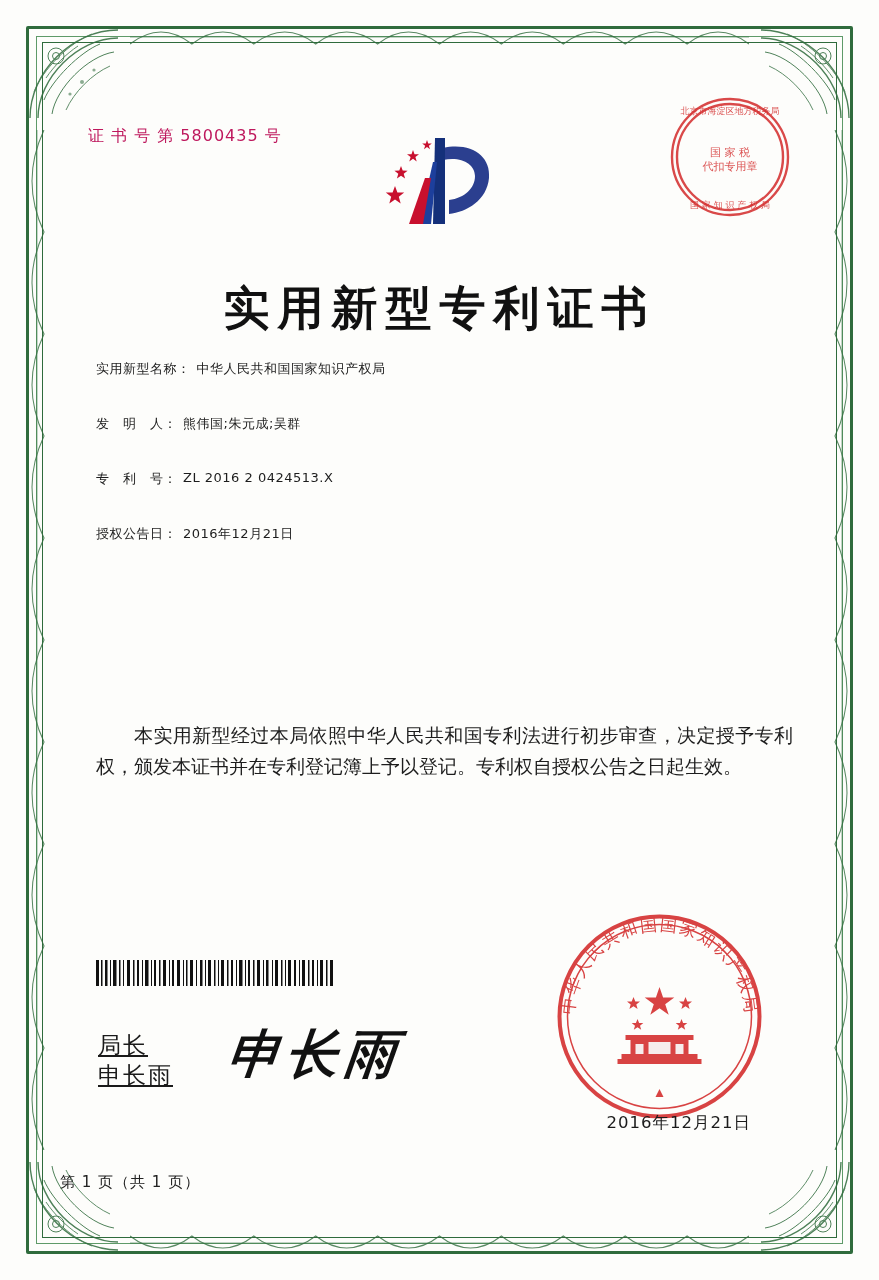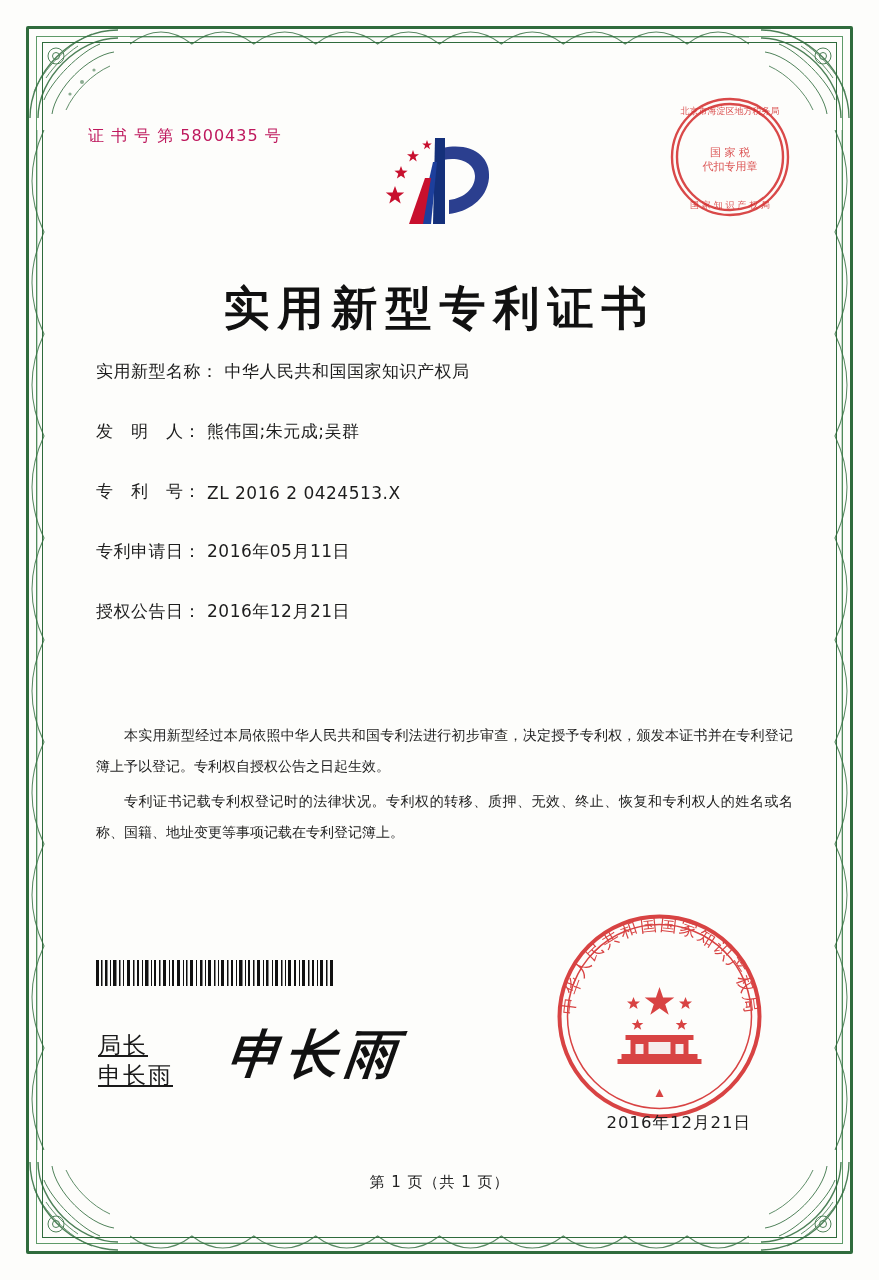--- a/index.html
+++ b/index.html
@@ -132,40 +132,40 @@
   }
 
   .fields {
     position: absolute;
     left: 36px;
     right: 20px;
     top: 300px;
   }
   .field-row {
     display: flex;
-    align-items: flex-end;
+    align-items: flex-start;
     margin-bottom: 37px;
-    font-size: 17px;
+    font-size: 13px;
     color: #1d1d1d;
   }
   .field-label {
     white-space: nowrap;
     letter-spacing: 0.5px;
   }
   .field-value {
     margin-left: 6px;
     letter-spacing: 0.5px;
   }
 
   .paragraphs {
     position: absolute;
     left: 36px;
     right: 26px;
     top: 660px;
-    font-size: 14px;
+    font-size: 19px;
     line-height: 31px;
     color: #1d1d1d;
     text-align: justify;
   }
   .paragraphs p {
     margin: 0 0 4px 0;
     text-indent: 2em;
   }
 
   
@@ -216,21 +216,21 @@
     font-size: 16.5px;
     letter-spacing: 1px;
     color: #1b1b1b;
   }
 
   .page-footer {
     position: absolute;
     left: 0;
     right: 0;
     bottom: 28px;
-    text-align: center;
+    text-align: left;
     font-size: 15px;
     letter-spacing: 1px;
     color: #222;
   }
 </style>
 </head>
 <body>
 
 <div id="certificate">
 
@@ -388,32 +388,27 @@
       </div>
       <div class="field-row">
         <span class="field-label">发　明　人：</span>
         <span class="field-value">熊伟国;朱元成;吴群</span>
       </div>
       <div class="field-row">
         <span class="field-label">专　利　号：</span>
         <span class="field-value">ZL 2016 2 0424513.X</span>
       </div>
       <div class="field-row">
-        <span class="field-label">专利申请日：</span>
-        <span class="field-value">2016年05月11日</span>
-      </div>
-      <div class="field-row">
         <span class="field-label">授权公告日：</span>
         <span class="field-value">2016年12月21日</span>
       </div>
     </div>
 
     <div class="paragraphs">
       <p>本实用新型经过本局依照中华人民共和国专利法进行初步审查，决定授予专利权，颁发本证书并在专利登记簿上予以登记。专利权自授权公告之日起生效。</p>
-      <p>专利证书记载专利权登记时的法律状况。专利权的转移、质押、无效、终止、恢复和专利权人的姓名或名称、国籍、地址变更等事项记载在专利登记簿上。</p>
     </div>
 
     <div class="barcode">
       <svg viewBox="0 0 240 26" width="240" height="26" preserveAspectRatio="none" aria-hidden="true">
         <g fill="#111">
           <rect x="0" y="0" width="3" height="26"></rect>
             <rect x="5" y="0" width="1.5" height="26"></rect>
           <rect x="9" y="0" width="2.5" height="26"></rect>
             <rect x="14" y="0" width="1" height="26"></rect>
           <rect x="17" y="0" width="3.5" height="26"></rect>

